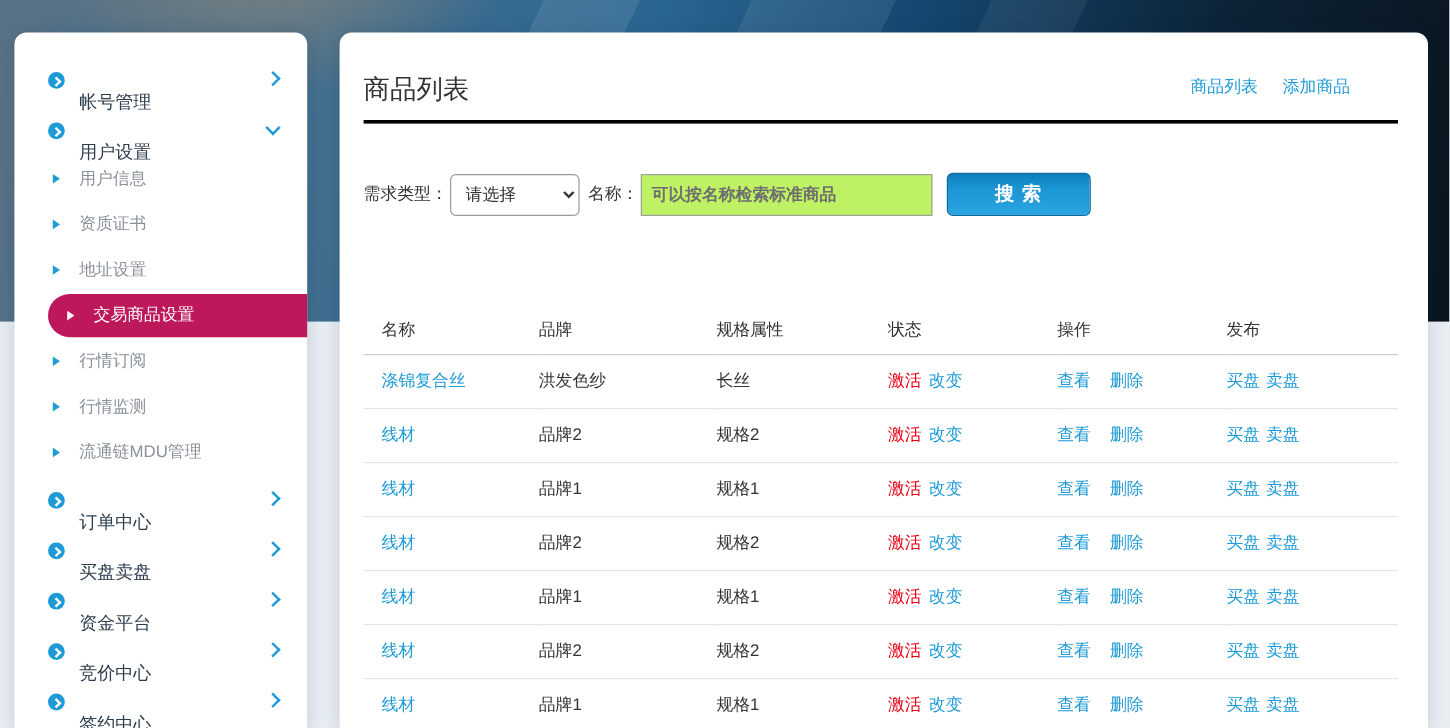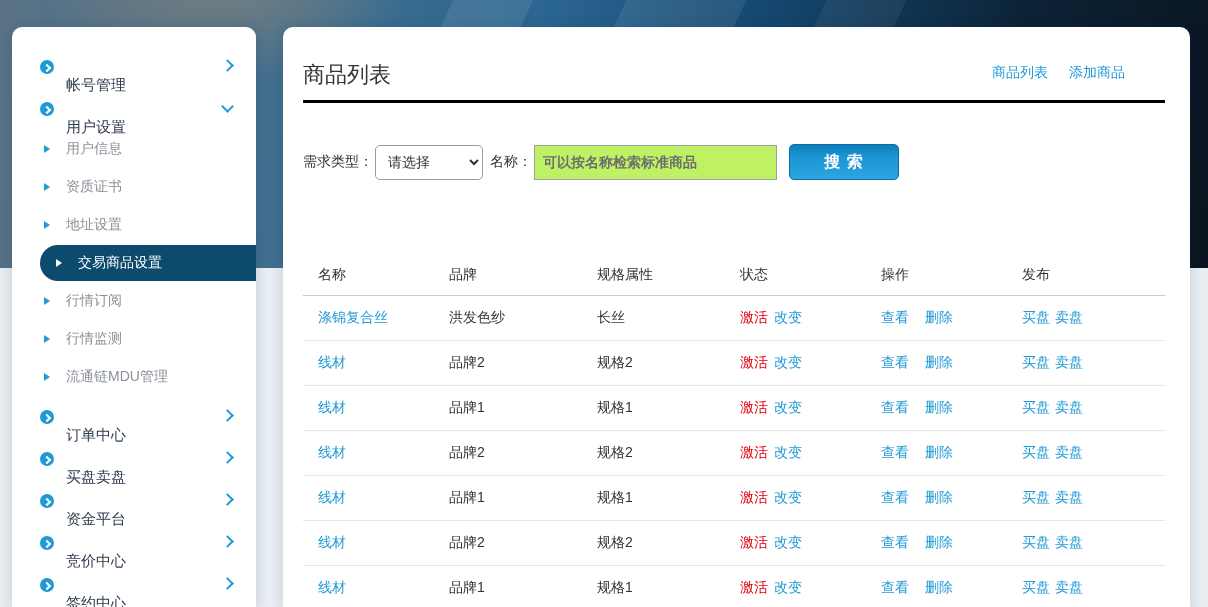--- a/index.html
+++ b/index.html
@@ -48,21 +48,21 @@
     height:38px; display:flex; align-items:center;
     padding-left:32px; cursor:pointer;
   }
   .item-sub .tri {
     width:0; height:0; flex:none;
     border-left:6px solid #1e9ad6; border-top:4px solid transparent; border-bottom:4px solid transparent;
   }
   .item-sub .label { margin-left:16px; font-size:14px; color:#8a9199; }
   .item-sub.active {
     margin-left:28px; padding-left:16px; height:36px; margin-top:1px; margin-bottom:1px;
-    background:#0c4a6e; border-radius:18px 0 0 18px;
+    background:#be185d; border-radius:18px 0 0 18px;
   }
   .item-sub.active .tri { border-left-color:#fff; }
   .item-sub.active .label { color:#fff; }
   
   .main {
     position:absolute; left:283px; top:27px; width:907px; height:580px;
     background:#fff; border-radius:10px 10px 0 0;
     box-shadow:0 2px 14px rgba(15,45,75,0.18);
     padding:0 25px 0 20px;
   }
@@ -82,21 +82,21 @@
     font-family:inherit; font-size:14px; color:#333; padding:0 4px 0 8px;
   }
   .filter .flabel.name { margin-left:7px; }
   .filter input[type="text"] {
     width:243px; height:35px; margin-left:2px;
     border:1px solid #a0a0a0; background:#bef264;
     font-family:inherit; font-size:14px; color:#333; padding:0 8px;
   }
   .filter input::placeholder { color:#6e6e6e; font-weight:700; opacity:1; }
   .search-btn {
-    width:110px; height:36px; margin-left:12px;
+    width:120px; height:36px; margin-left:12px;
     border:1px solid #0c6ba3; border-radius:5px; cursor:pointer;
     background:linear-gradient(180deg, #0d7fbc 0%, #1b95d3 35%, #2ba6e2 100%);
     color:#fff; font-family:inherit; font-size:16px; font-weight:700; letter-spacing:1px;
   }
   
   table.products { border-collapse:collapse; table-layout:fixed; width:862px; margin-top:75px; }
   .products th {
     height:40px; text-align:left; vertical-align:middle;
     font-weight:400; font-size:14px; color:#333;
     border-bottom:1px solid #cccccc;

